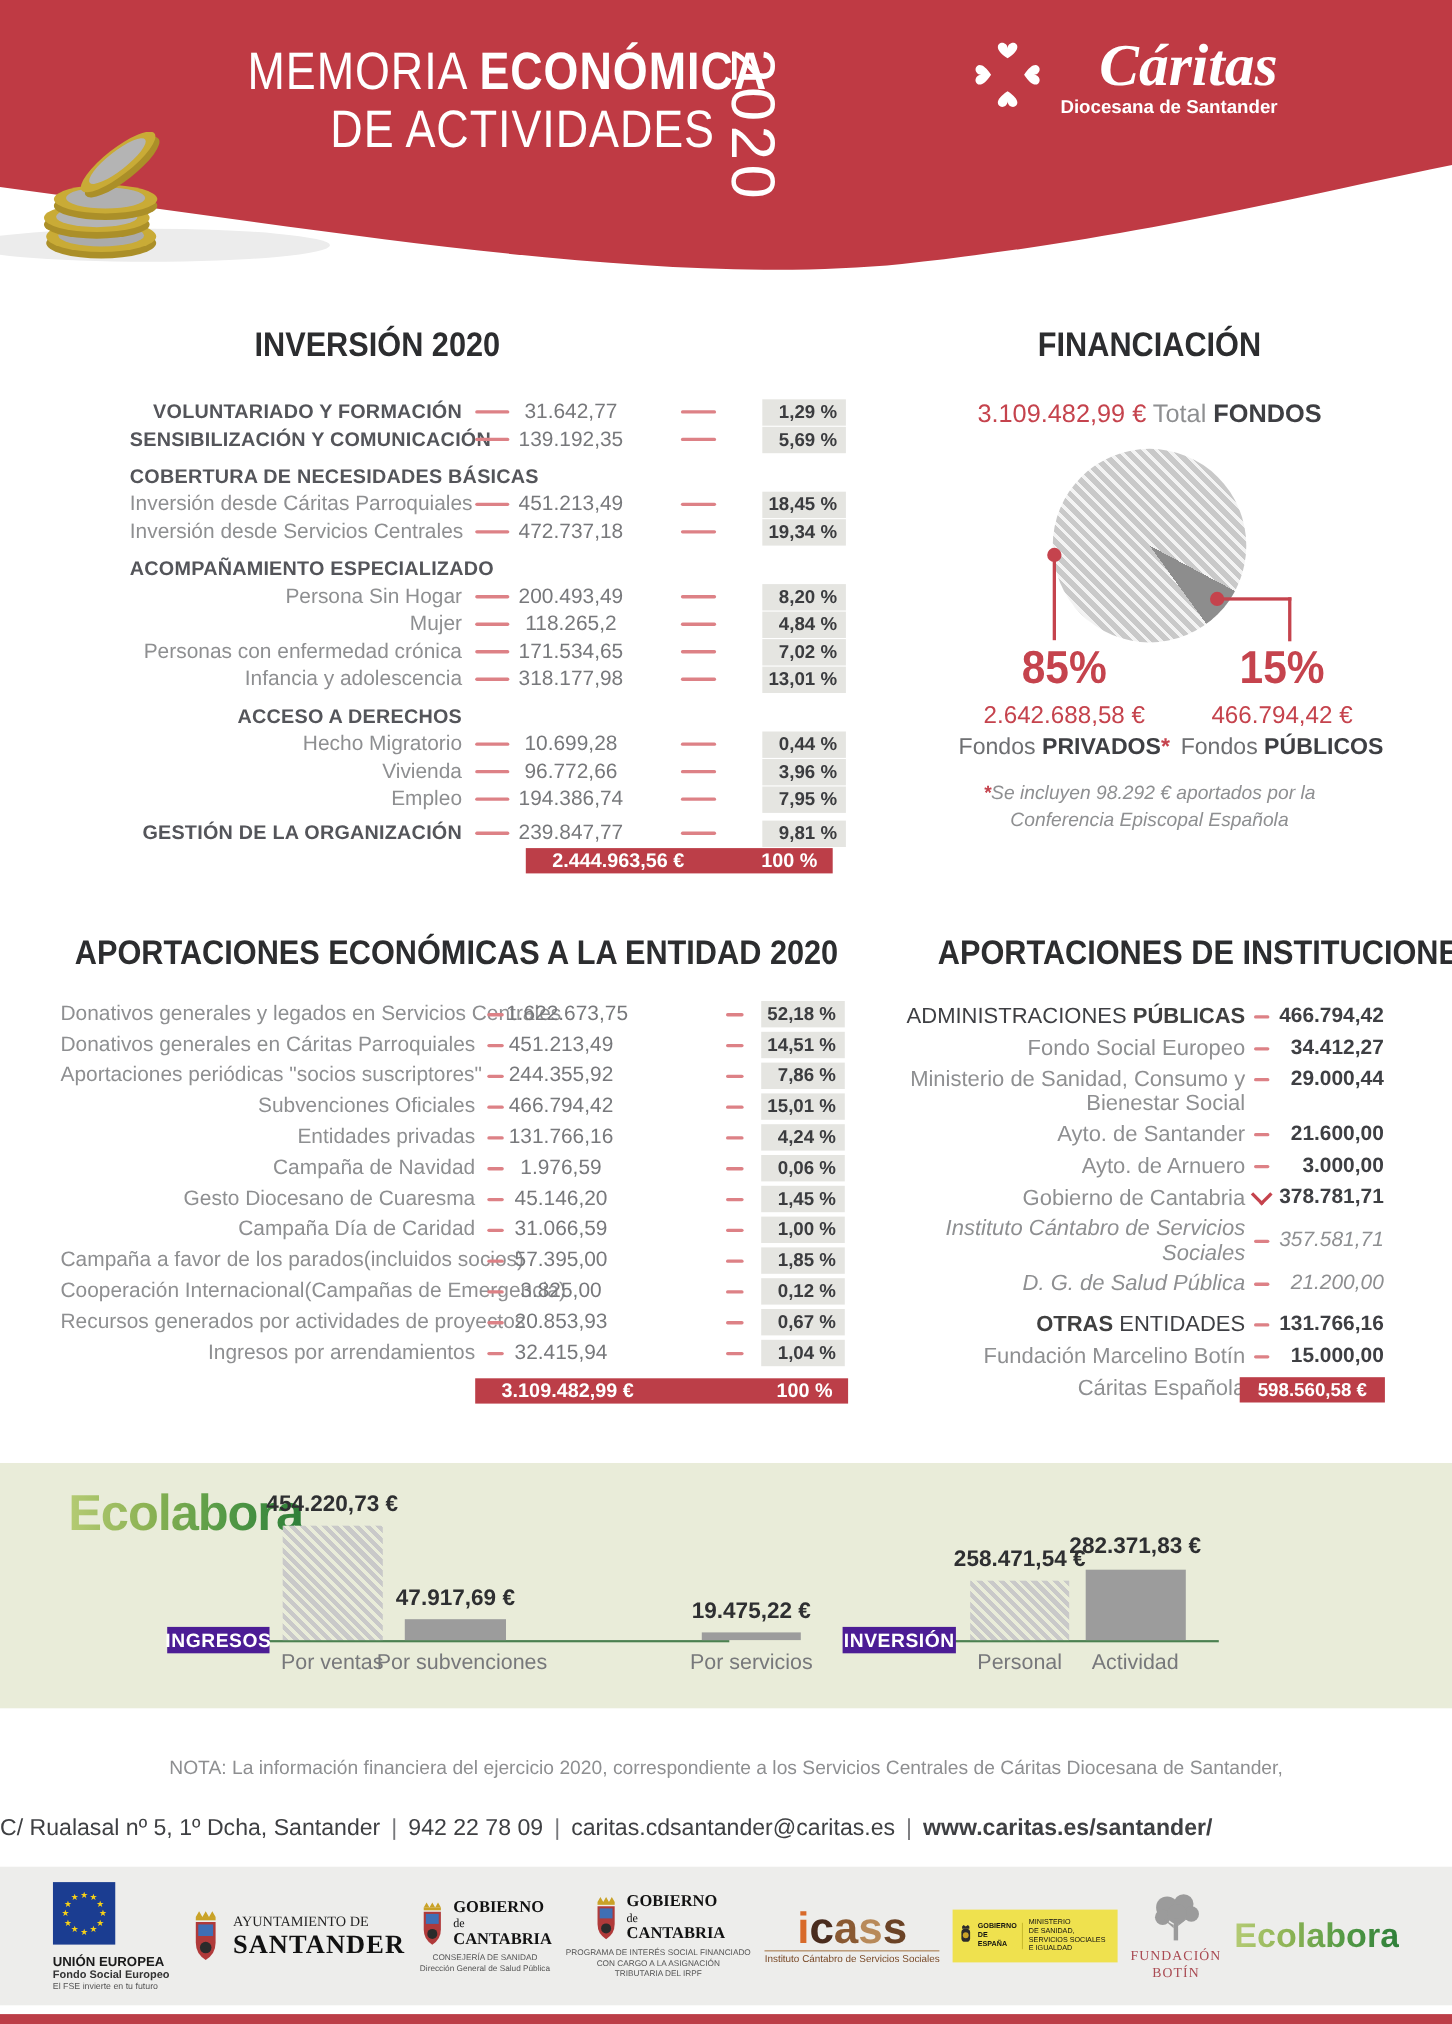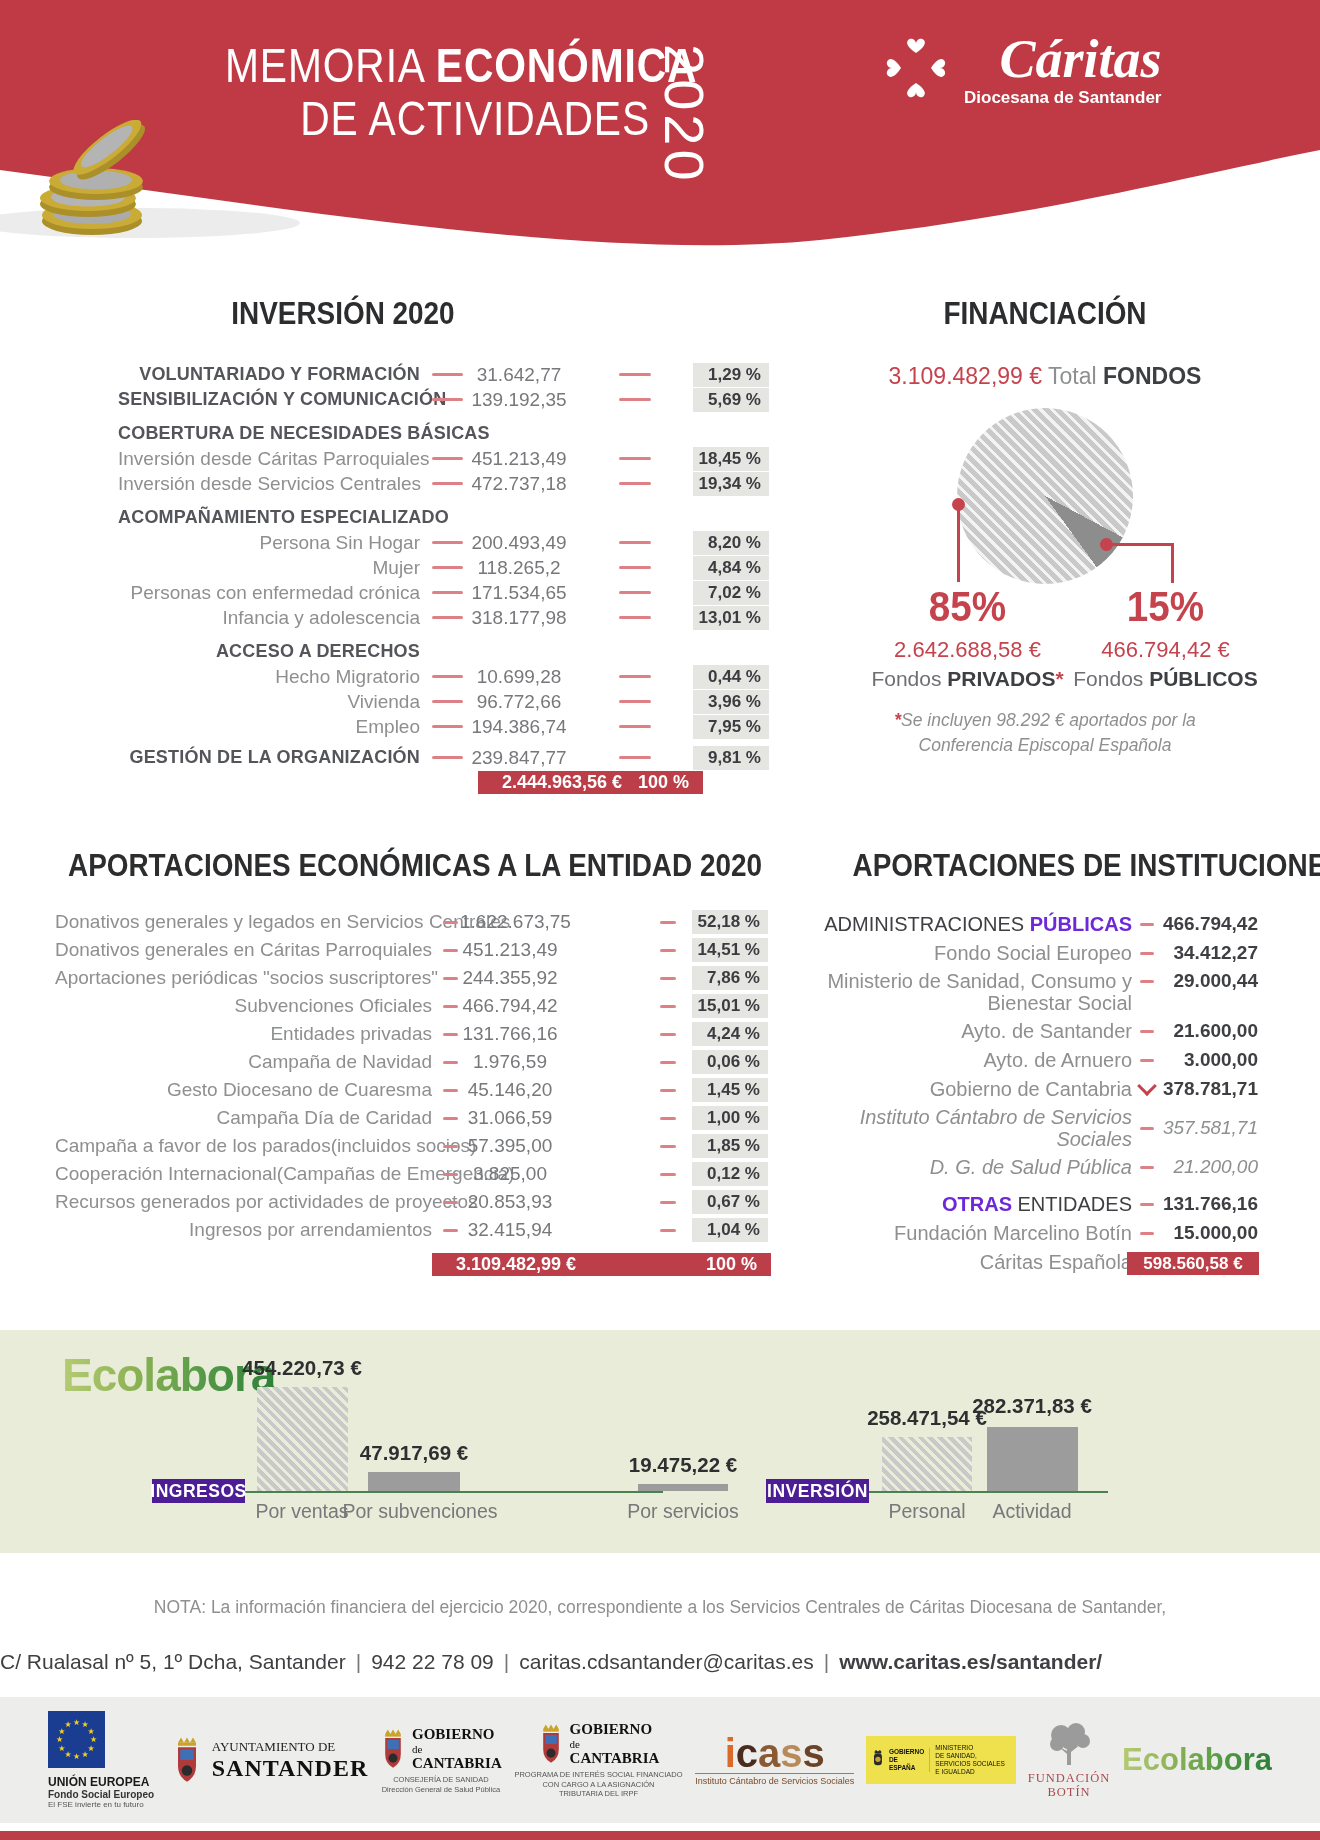--- a/index.html
+++ b/index.html
@@ -41,21 +41,21 @@
   .atable{position:absolute;left:55px;top:908px;width:723px;z-index:3;}
   .arow{display:flex;align-items:center;height:28px;font-size:19px;}
   .arow .lbl{width:377px;text-align:right;color:#8e8f91;white-space:nowrap;}
   .arow .d1{width:15px;margin-left:11px;}
   .arow .val{width:100px;text-align:center;color:#77787b;margin-left:2px;}
   .arow .d2{width:16px;margin-left:100px;}
   .arow .pct{width:76px;margin-left:16px;}
   .total{position:absolute;height:23px;background:#bc3e48;color:#fff;font-weight:700;font-size:18px;
          display:flex;align-items:center;justify-content:space-between;
          padding:0 14px 0 24px;box-sizing:border-box;z-index:3;}
-  .t-inv{left:478px;top:771px;width:225px;}
+  .t-inv{left:478px;top:771px;width:279px;}
   .t-apo{left:432px;top:1253px;width:339px;}
   .t-ins{left:1127px;top:1252px;width:132px;justify-content:center;padding:0;font-size:17px;}
   
   .fin-total{position:absolute;left:830px;top:363px;width:430px;text-align:center;font-size:23px;z-index:3;}
   .fin-total .amt{color:#c5434d;}
   .fin-total .w{color:#8e8f91;}
   .fin-total .b{color:#3e3f43;font-weight:700;}
   .pie,.pie-wedge{position:absolute;left:957px;top:408px;width:176px;height:176px;border-radius:50%;}
   .pie{background:repeating-linear-gradient(45deg,#c9c9c9 0 5px,#f3f3f3 5px 8px);z-index:3;}
   .pie-wedge{background:conic-gradient(from 118deg,#8d8d8d 0 26deg,transparent 26deg 360deg);z-index:4;}
@@ -66,21 +66,21 @@
   .co-amt{font-size:22px;color:#c5434d;margin-top:6px;}
   .co-lbl{font-size:21px;color:#6e6f72;margin-top:4px;}
   .co-lbl .b{font-weight:700;color:#3e3f43;}
   .co-lbl .star,.fin-note .star{color:#c5434d;font-weight:700;}
   .fin-note{position:absolute;left:845px;top:708px;width:400px;text-align:center;font-style:italic;
             color:#8e8f91;font-size:17.5px;line-height:1.45;z-index:3;}
   
   .nstable{position:absolute;left:812px;top:912px;width:446px;z-index:3;}
   .nrow{display:flex;align-items:center;min-height:24px;margin-bottom:5px;font-size:20px;}
   .nrow .lab{flex:1;text-align:right;color:#8e8f91;line-height:1.1;}
-  .nrow .lab .bb{font-weight:800;color:#6d28d9;}
+  .nrow .lab .bb{font-weight:800;color:#404040;}
   .nrow.head .lab{color:#3e3f43;}
   .nrow .lab .sub2{display:block;}
   .nrow .dsh{width:14px;height:3px;background:#dd8186;border-radius:2px;margin:0 8px;flex:none;}
   .nrow .value{width:96px;text-align:right;color:#3e3f43;font-weight:700;font-size:19px;flex:none;}
   .nrow.it .lab{font-style:italic;color:#8e8f91;}
   .nrow.it .value{font-style:italic;color:#8e8f91;font-weight:400;}
   .nrow.gap2{margin-top:13px;}
   .chev{width:11px;height:11px;border-left:3px solid #c5434d;border-bottom:3px solid #c5434d;
         transform:rotate(-45deg);margin:0 8px 6px;flex:none;}
   

